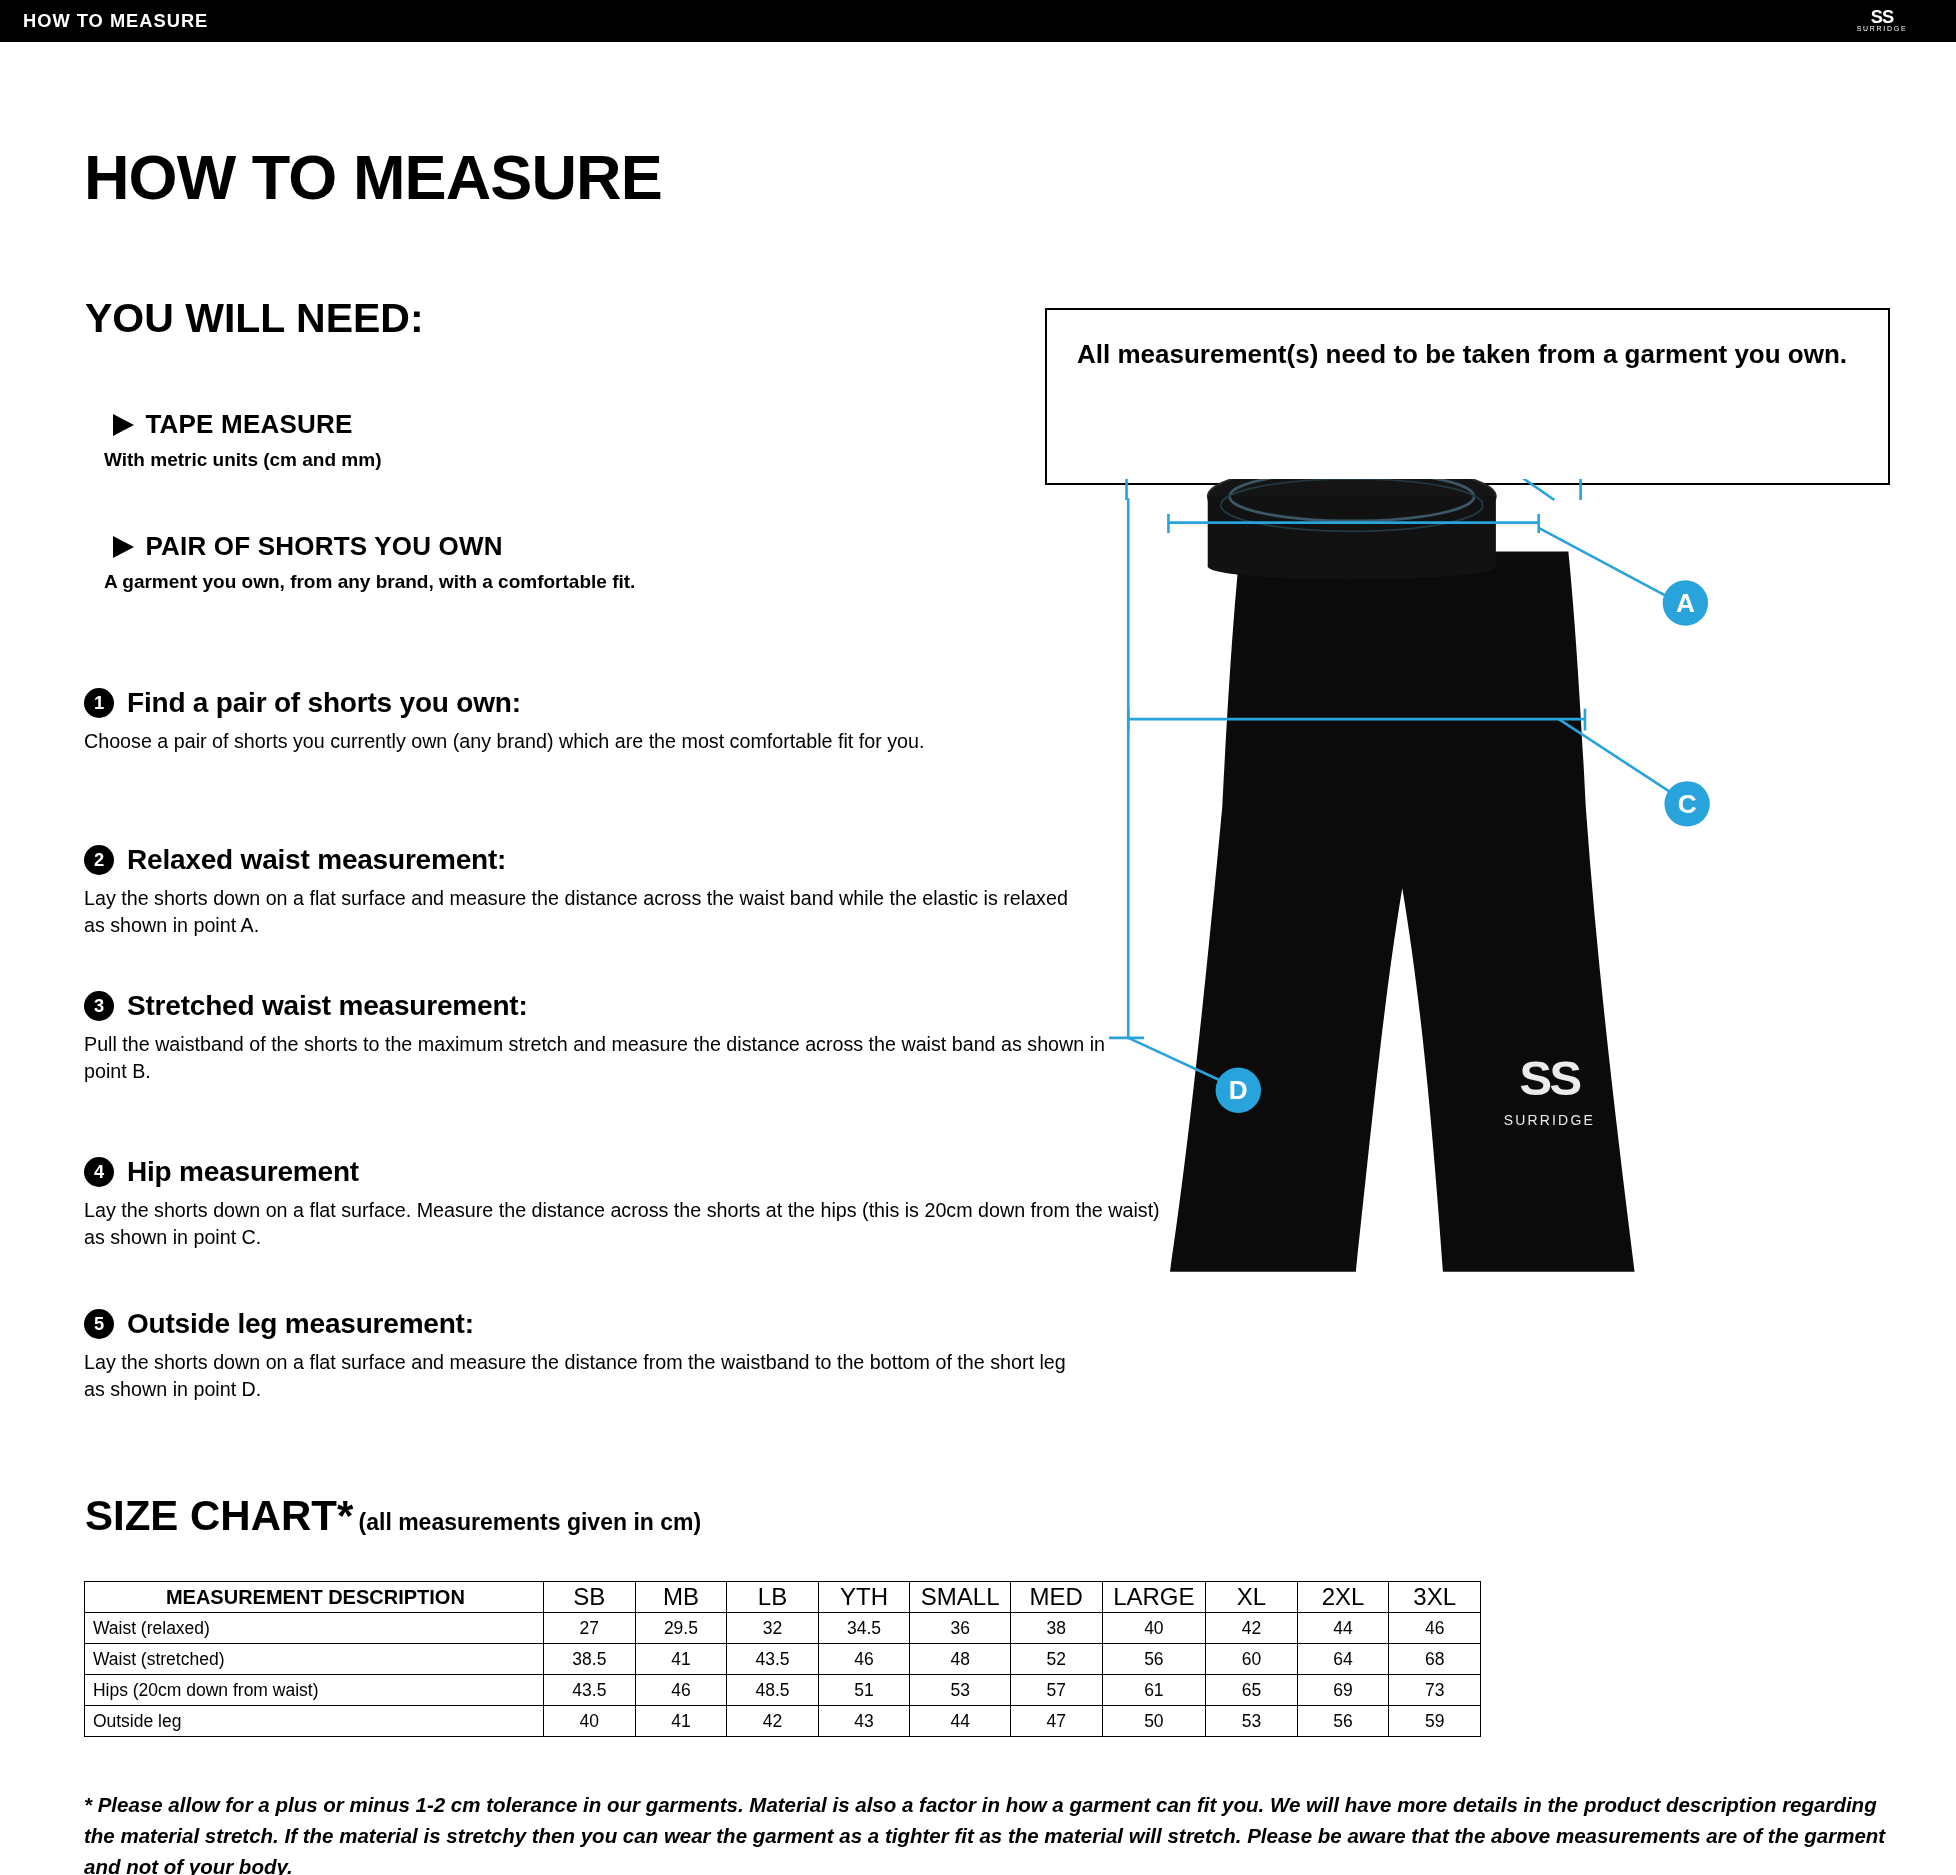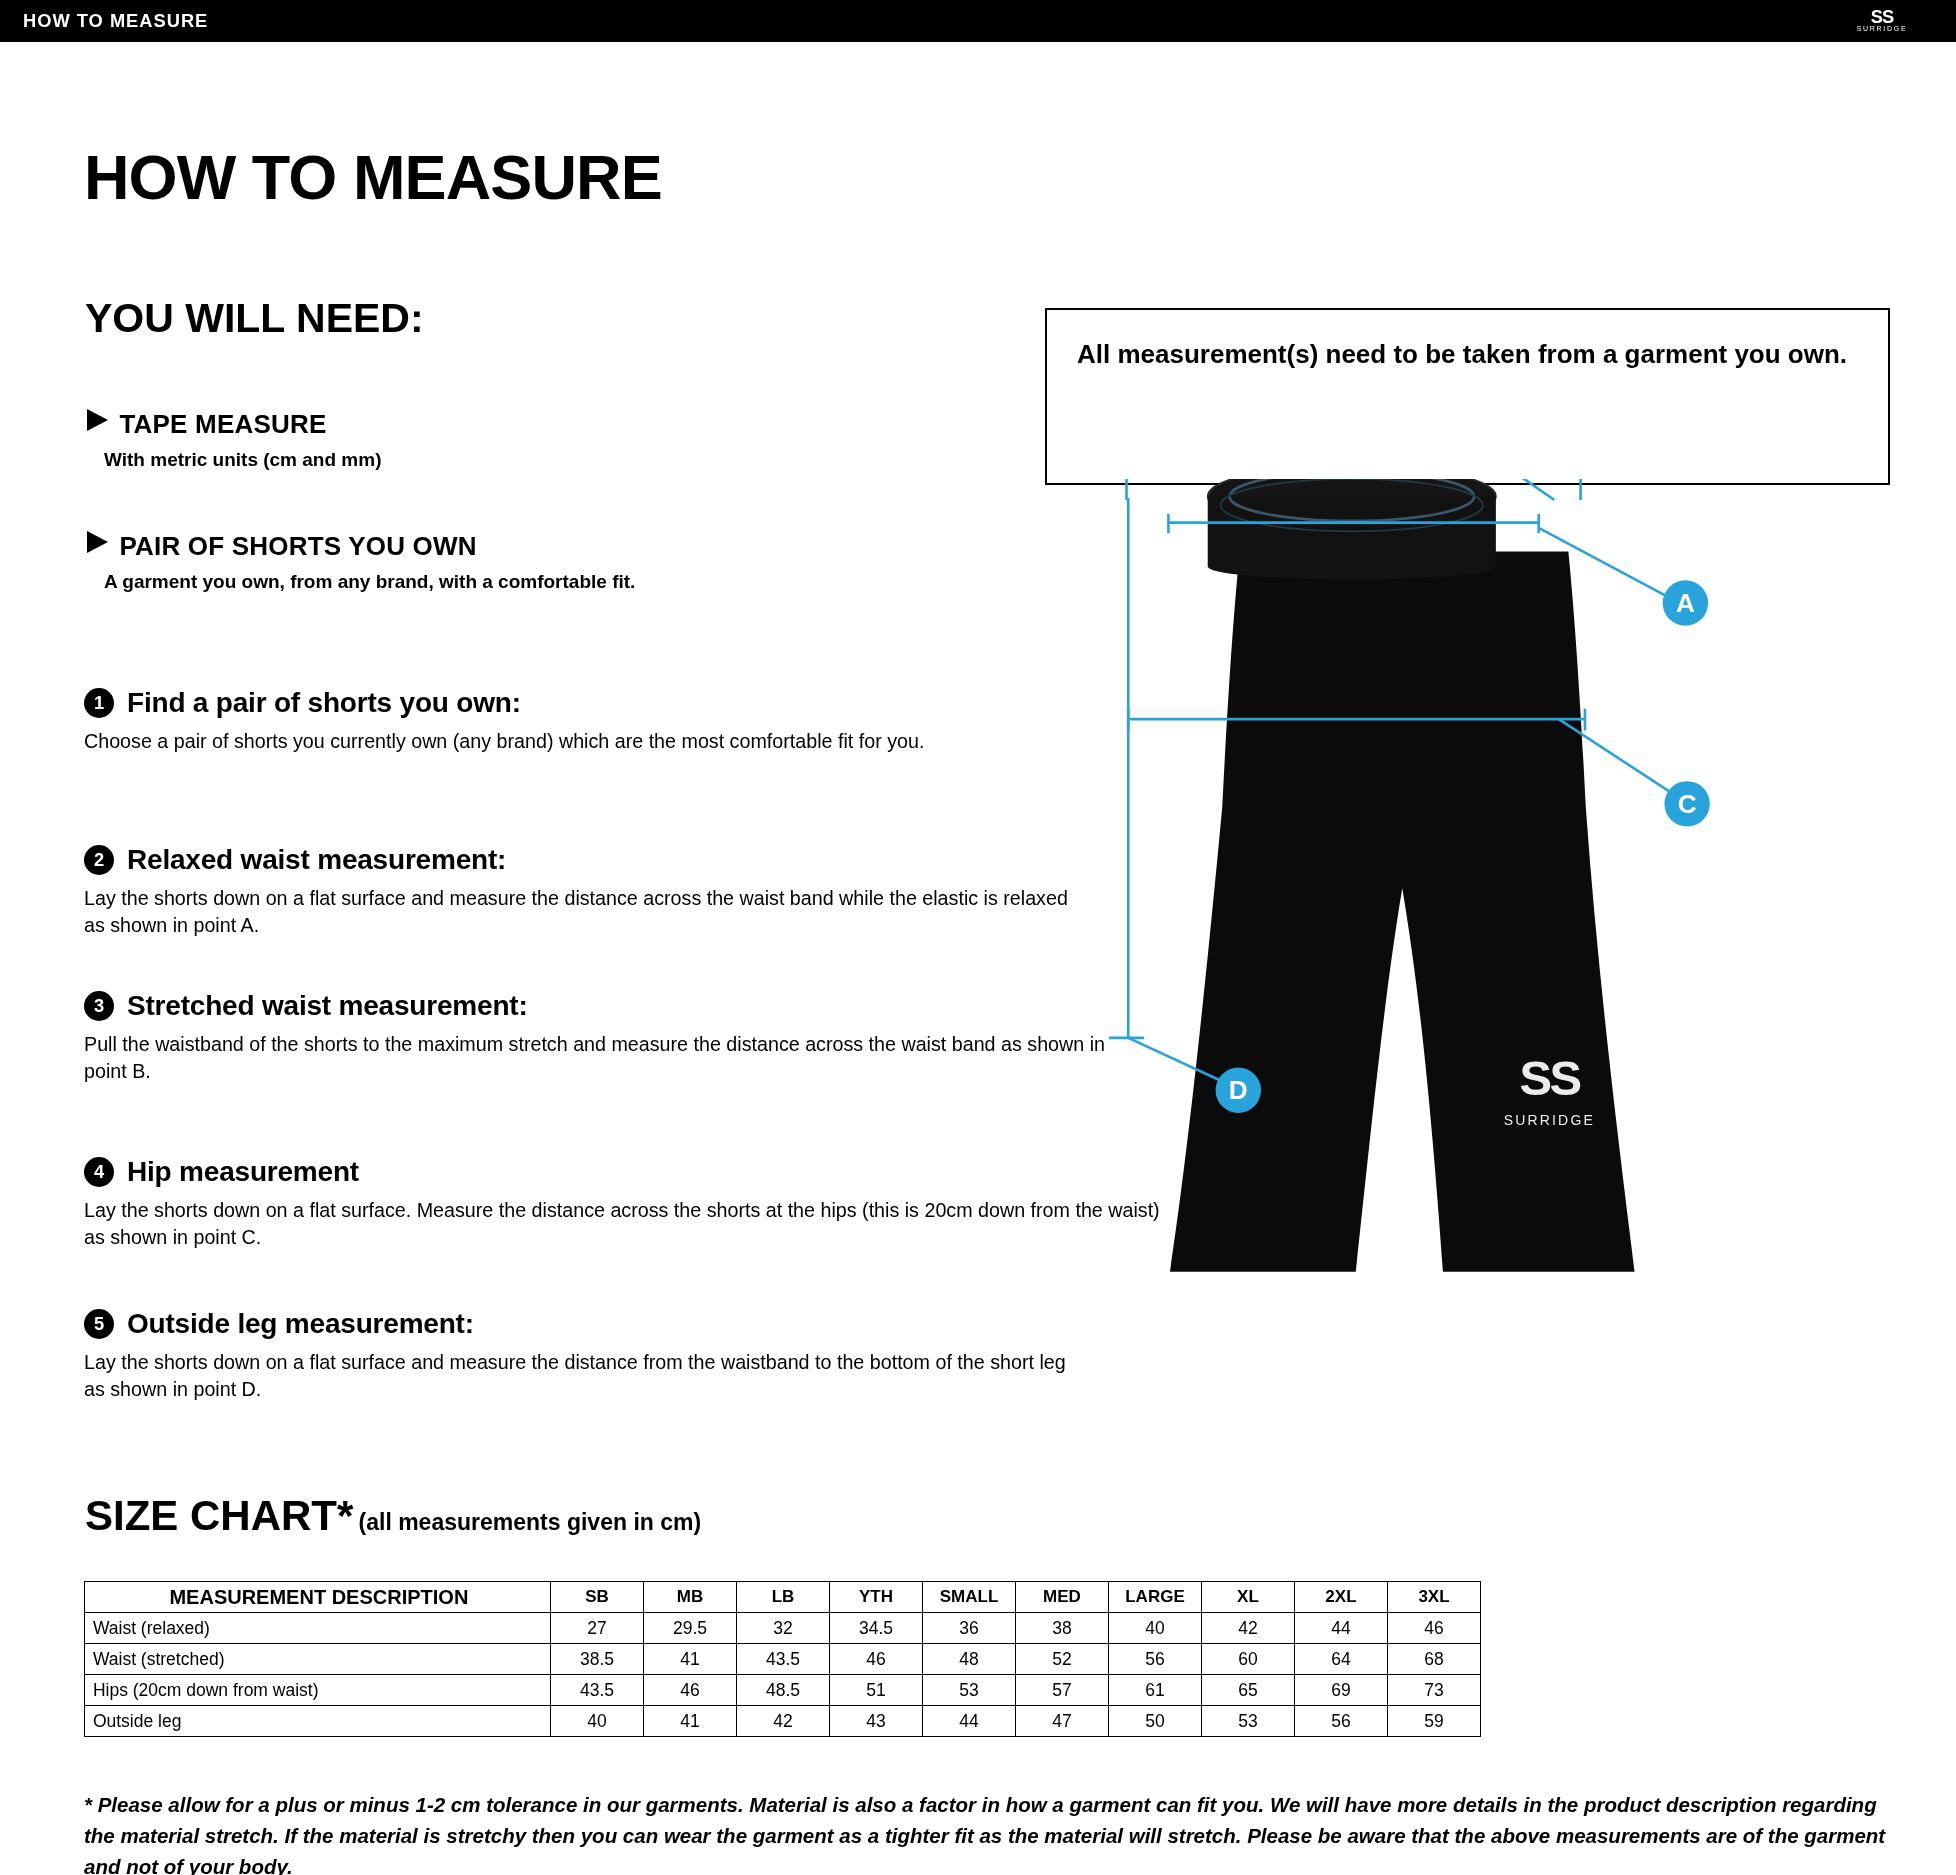--- a/index.html
+++ b/index.html
@@ -85,23 +85,24 @@
     font-size: 41px;
     font-weight: bold;
     letter-spacing: 0px;
   }
 
   .need-item { position: absolute; left: 87px; }
   .need-title {
     font-size: 26px;
     font-weight: bold;
     display: flex;
-    align-items: flex-start;
+    align-items: center;
     gap: 11.4px;
     letter-spacing: 0.2px;
+    margin-left: 26px;
   }
   .tri {
     width: 0; height: 0;
     border-left: 21px solid #000;
     border-top: 11.4px solid transparent;
     border-bottom: 11.4px solid transparent;
     display: inline-block;
   }
   .need-sub {
     font-size: 19px;
@@ -193,22 +194,22 @@
     padding: 0 5.2px;
   }
   table.size th.desc {
     text-align: center;
     font-size: 20px;
     font-weight: bold;
     padding-left: 7.9px;
     width: 411px;
   }
   table.size th.sz {
-    font-size: 17px;
-    font-weight: bold;
+    font-size: 24px;
+    font-weight: normal;
     width: 82px;
     text-align: center;
   }
   table.size td.rowlabel {
     text-align: left;
     padding-left: 7.9px;
     font-size: 17.5px;
   }
   table.size td.rowlabel.bold {
     font-weight: bold;

